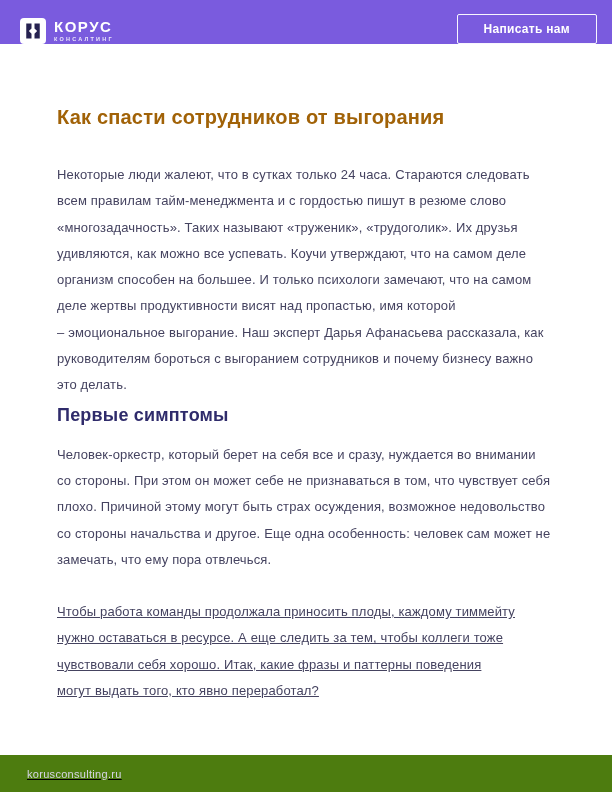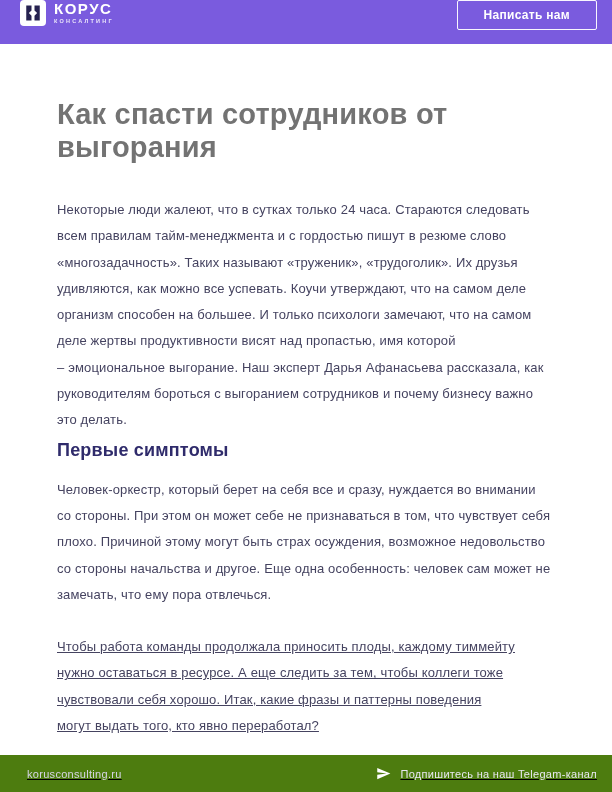--- a/index.html
+++ b/index.html
@@ -12,21 +12,21 @@
   .page {
     width: 612px; height: 792px;
     display: flex; flex-direction: column;
     background: #ffffff;
   }
 
   
   .site-header {
     height: 44px; flex: 0 0 44px;
     background: #7a5bde;
-    display: flex; align-items: flex-start;
+    display: flex; align-items: flex-end;
     padding: 0 15px 0 20px;
   }
   .logo { display: flex; align-items: center; gap: 8px; cursor: pointer; }
   .logo-icon {
     width: 26px; height: 26px;
     background: #ffffff; border-radius: 4px;
     display: flex; align-items: center; justify-content: center;
   }
   .logo-icon svg { width: 18px; height: 18px; display: block; }
   .logo-text { display: flex; flex-direction: column; line-height: 1; }
@@ -57,24 +57,24 @@
     flex: 1 1 auto;
     padding: 32px 57px 0 57px;
     color: #454360;
   }
   .article-date {
     font-size: 11.5px;
     color: #3a3953;
     letter-spacing: 0.4px;
   }
   .article-title {
-    margin-top: 22px;
-    font-size: 29px;
+    margin-top: 30px;
+    font-size: 20px;
     font-weight: 700;
-    color: #737373;
+    color: #a16207;
     letter-spacing: 0.2px;
   }
   .article p {
     margin-top: 33px;
     font-size: 13px;
     line-height: 26.3px;
     color: #454360;
     letter-spacing: 0.15px;
     white-space: pre-line;
   }
@@ -149,23 +149,15 @@
 замечать, что ему пора отвлечься.</p>
     <p class="follow-up">Чтобы работа команды продолжала приносить плоды, каждому тиммейту
 нужно оставаться в ресурсе. А еще следить за тем, чтобы коллеги тоже
 чувствовали себя хорошо. Итак, какие фразы и паттерны поведения
 могут выдать того, кто явно переработал?</p>
   </main>
 
   <footer class="page-footer">
     <a class="site-link">korusconsulting.ru</a>
     <div class="footer-spacer"></div>
-    <div class="telegram-group">
-      <span class="telegram-icon">
-        <svg viewBox="0 0 24 24" aria-hidden="true">
-          <path d="M2.01 21 23 12 2.01 3 2 10l15 2-15 2z" fill="#ffffff"></path>
-        </svg>
-      </span>
-      <span class="telegram-text">Подпишитесь на наш Telegam-канал</span>
-    </div>
   </footer>
 
 </div>
 
 </body></html>

